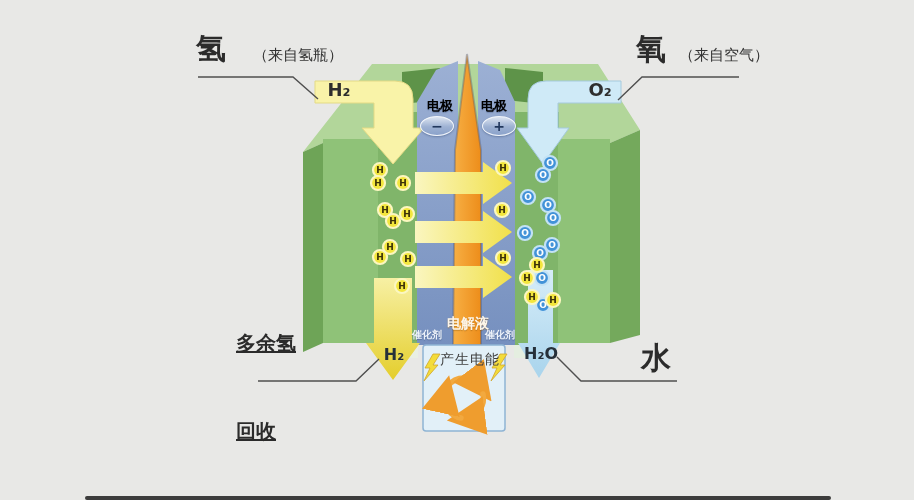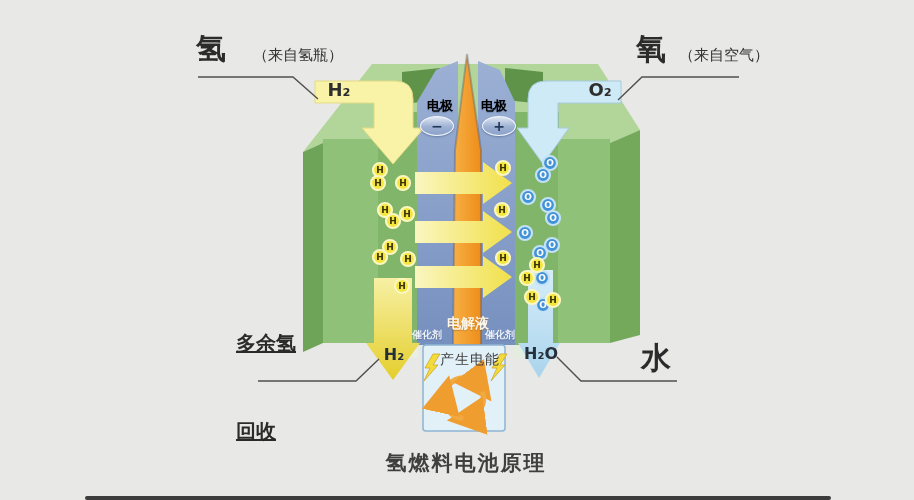--- a/index.html
+++ b/index.html
@@ -214,14 +214,13 @@
 
   <div class="lbl power c" style="left:470px;top:352px;">产生电能</div>
 
   <div class="lbl flow-sm c" style="left:394px;top:347px;">H₂</div>
   <div class="lbl flow-sm c" style="left:541px;top:346px;">H₂O</div>
 
   <div class="lbl mid-cjk" style="left:236px;top:333px;">多余氢</div>
   <div class="lbl mid-cjk" style="left:236px;top:373px;margin-top:48px;">回收</div>
   <div class="lbl big-cjk" style="left:641px;top:342px;">水</div>
 
-  <div class="lbl title c" style="left:466px;top:452px;">氢燃料电池原理</div>
 </div>
 
 </body></html>

